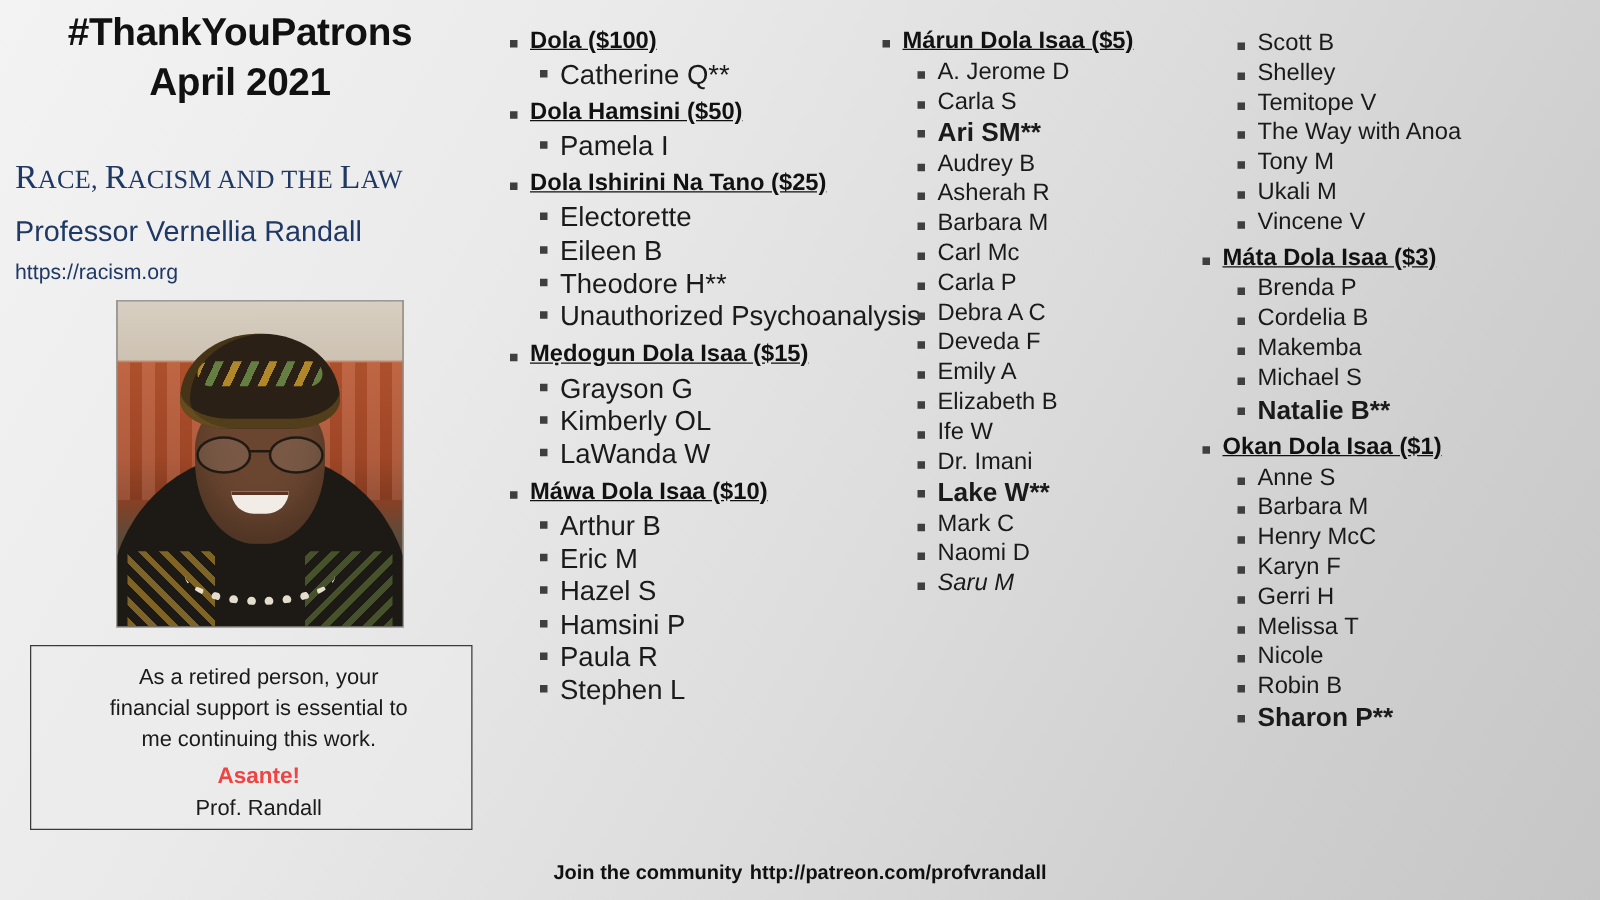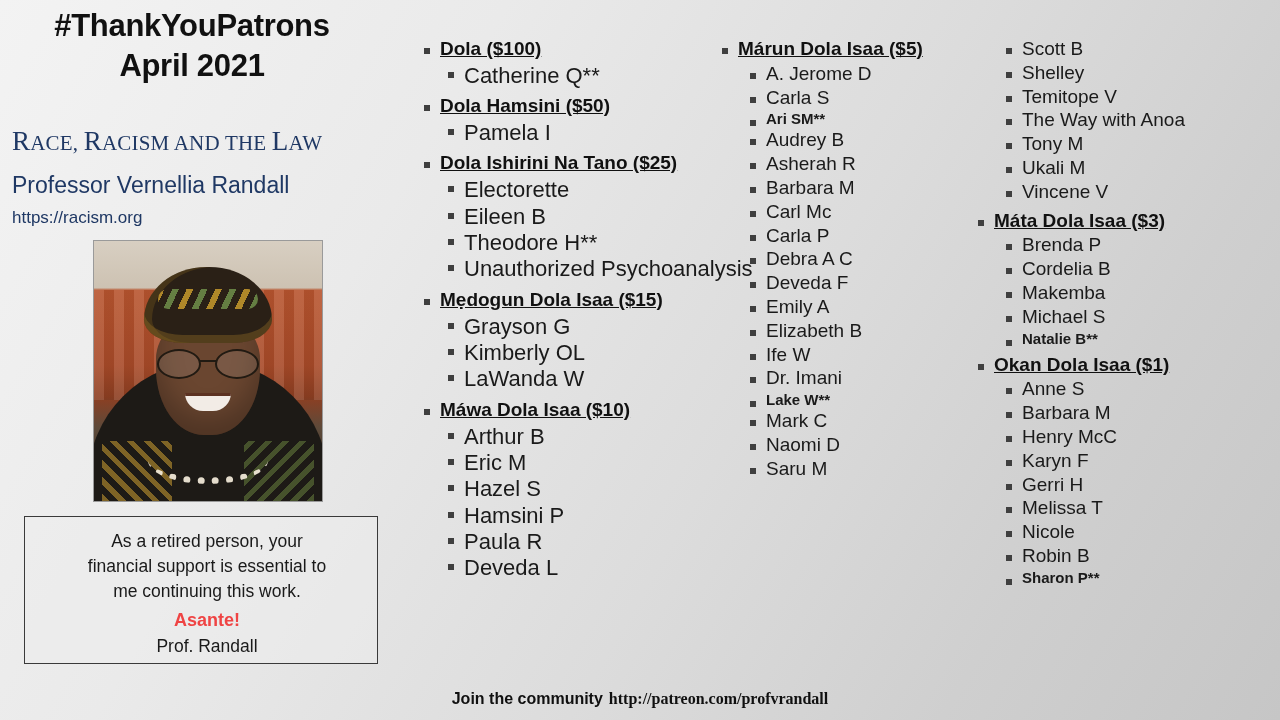--- a/index.html
+++ b/index.html
@@ -215,21 +215,21 @@
     position: absolute;
     top: 0;
     font-size: 18px;
   }
   #col1 { left: 408px; top: 22px; width: 302px; }
   #col2 { left: 706px; top: 22px; width: 258px; }
   #col3 { left: 962px; top: 22px; width: 318px; }
 
   ul.lvl1 {
     list-style: none;
-    margin: 16px;
+    margin: 0;
     padding: 0;
     text-align: right;
   }
   ul.lvl1 > li.tier {
     margin: 0 0 3px 0;
   }
   .bullet-row {
     display: flex;
     align-items: flex-start;
     line-height: 1.2;
@@ -261,43 +261,44 @@
   .patron-name {
     font-size: 22px;
     color: #1a1a1a;
     white-space: nowrap;
   }
   .patron-name.bold {
     font-weight: bold;
     font-size: 20px;
   }
   .patron-name.italic {
+    font-style: italic;
   }
   
   #col2 ul.lvl2 > li, #col3 ul.lvl2 > li { margin-bottom: 1px; }
   #col2 .sq, #col3 .sq { margin-top: 10px; }
   #col2 ul.lvl2 { padding-left: 28px; }
   #col3 ul.lvl2 { padding-left: 28px; }
   #col2 .patron-name { font-size: 19px; }
   #col3 .patron-name { font-size: 19px; }
-  #col2 .patron-name.bold, #col3 .patron-name.bold { font-size: 15px; }
+  #col2 .patron-name.bold, #col3 .patron-name.bold { font-size: 21px; }
 
   
   #footer {
     position: absolute;
     left: 0;
     bottom: 12px;
     width: 1280px;
     text-align: center;
     font-size: 16px;
     font-weight: bold;
     color: #101010;
   }
   #footer .join-text { margin-right: 6px; }
-  #footer .join-url { font-weight: bold; font-family: Liberation Serif, serif; }
+  #footer .join-url { font-weight: bold; }
 </style>
 </head>
 <body>
 
 <div id="left-panel">
 
   <div id="hashtag-title">
     <div>#ThankYouPatrons</div>
     <div>April 2021</div>
   </div>
@@ -454,21 +455,21 @@
           </li>
           <li>
             <div class="bullet-row">
               <span class="sq"></span>
               <span class="patron-name">Paula R</span>
             </div>
           </li>
           <li>
             <div class="bullet-row">
               <span class="sq"></span>
-              <span class="patron-name">Deveda L</span>
+              <span class="patron-name">Stephen L</span>
             </div>
           </li>
         </ul>
       </li>
     </ul>
 </div>
 <div class="tier-col" id="col2">
   <ul class="lvl1">
       <li class="tier">
         <div class="bullet-row tier-head">

